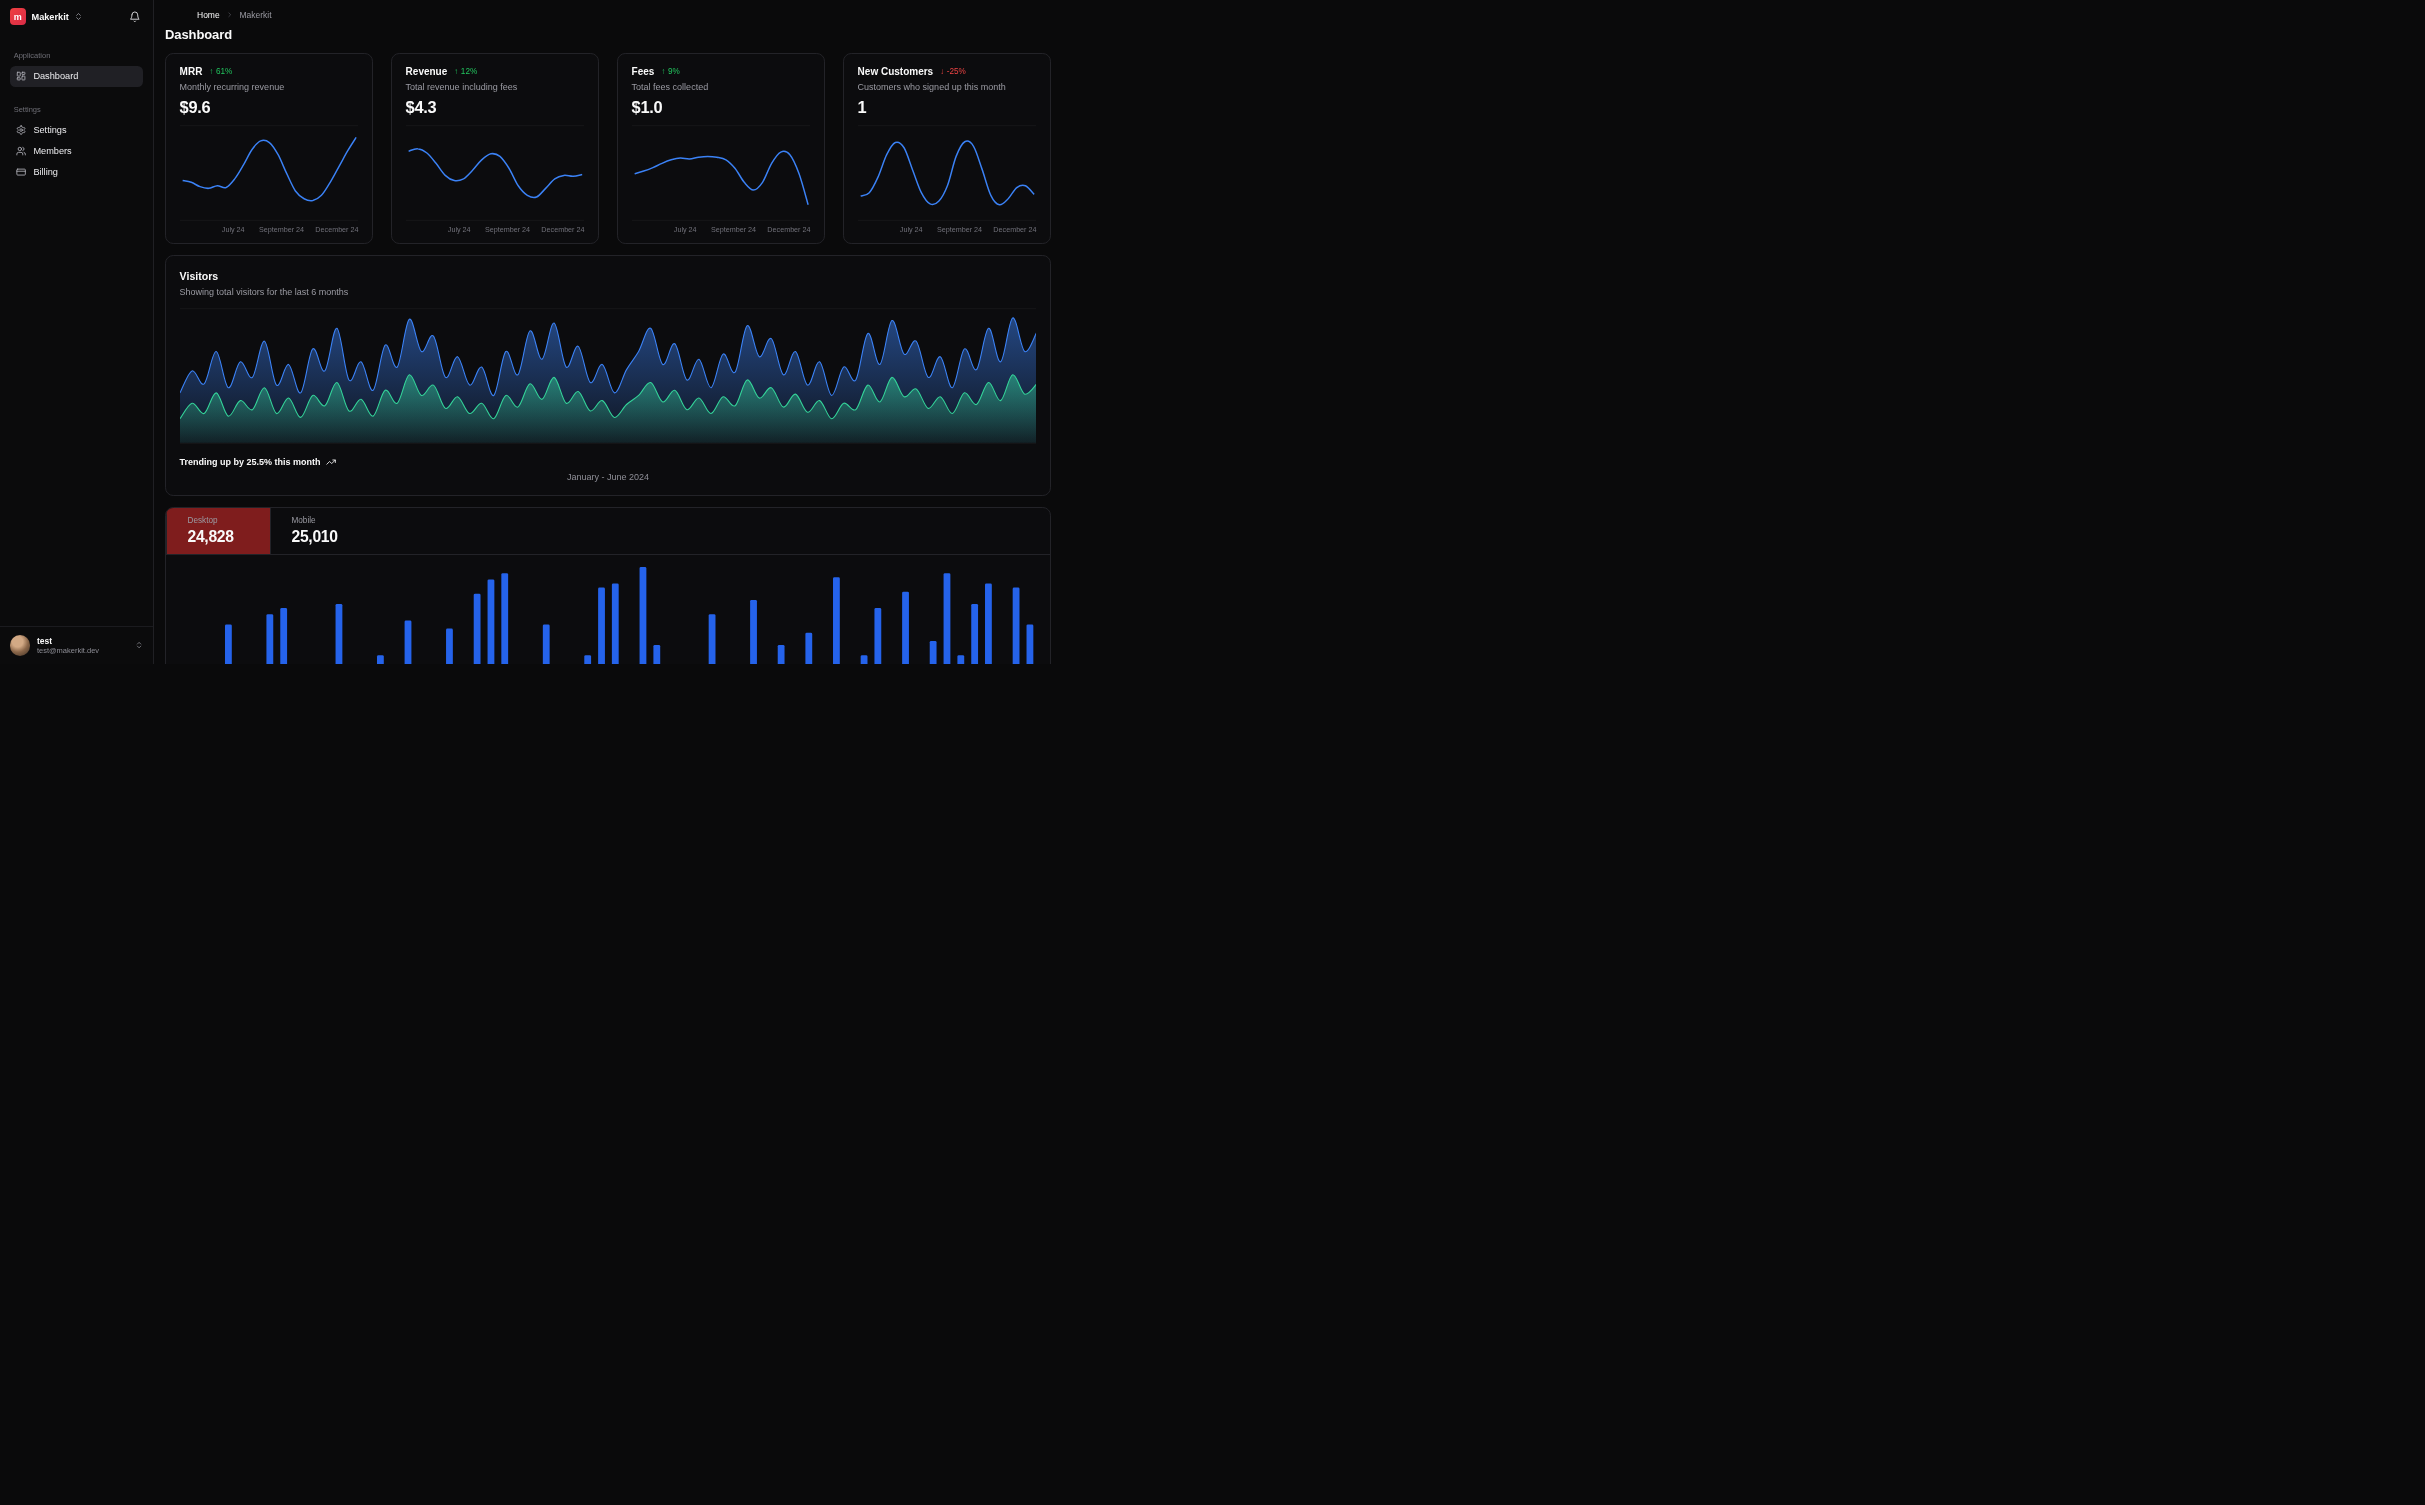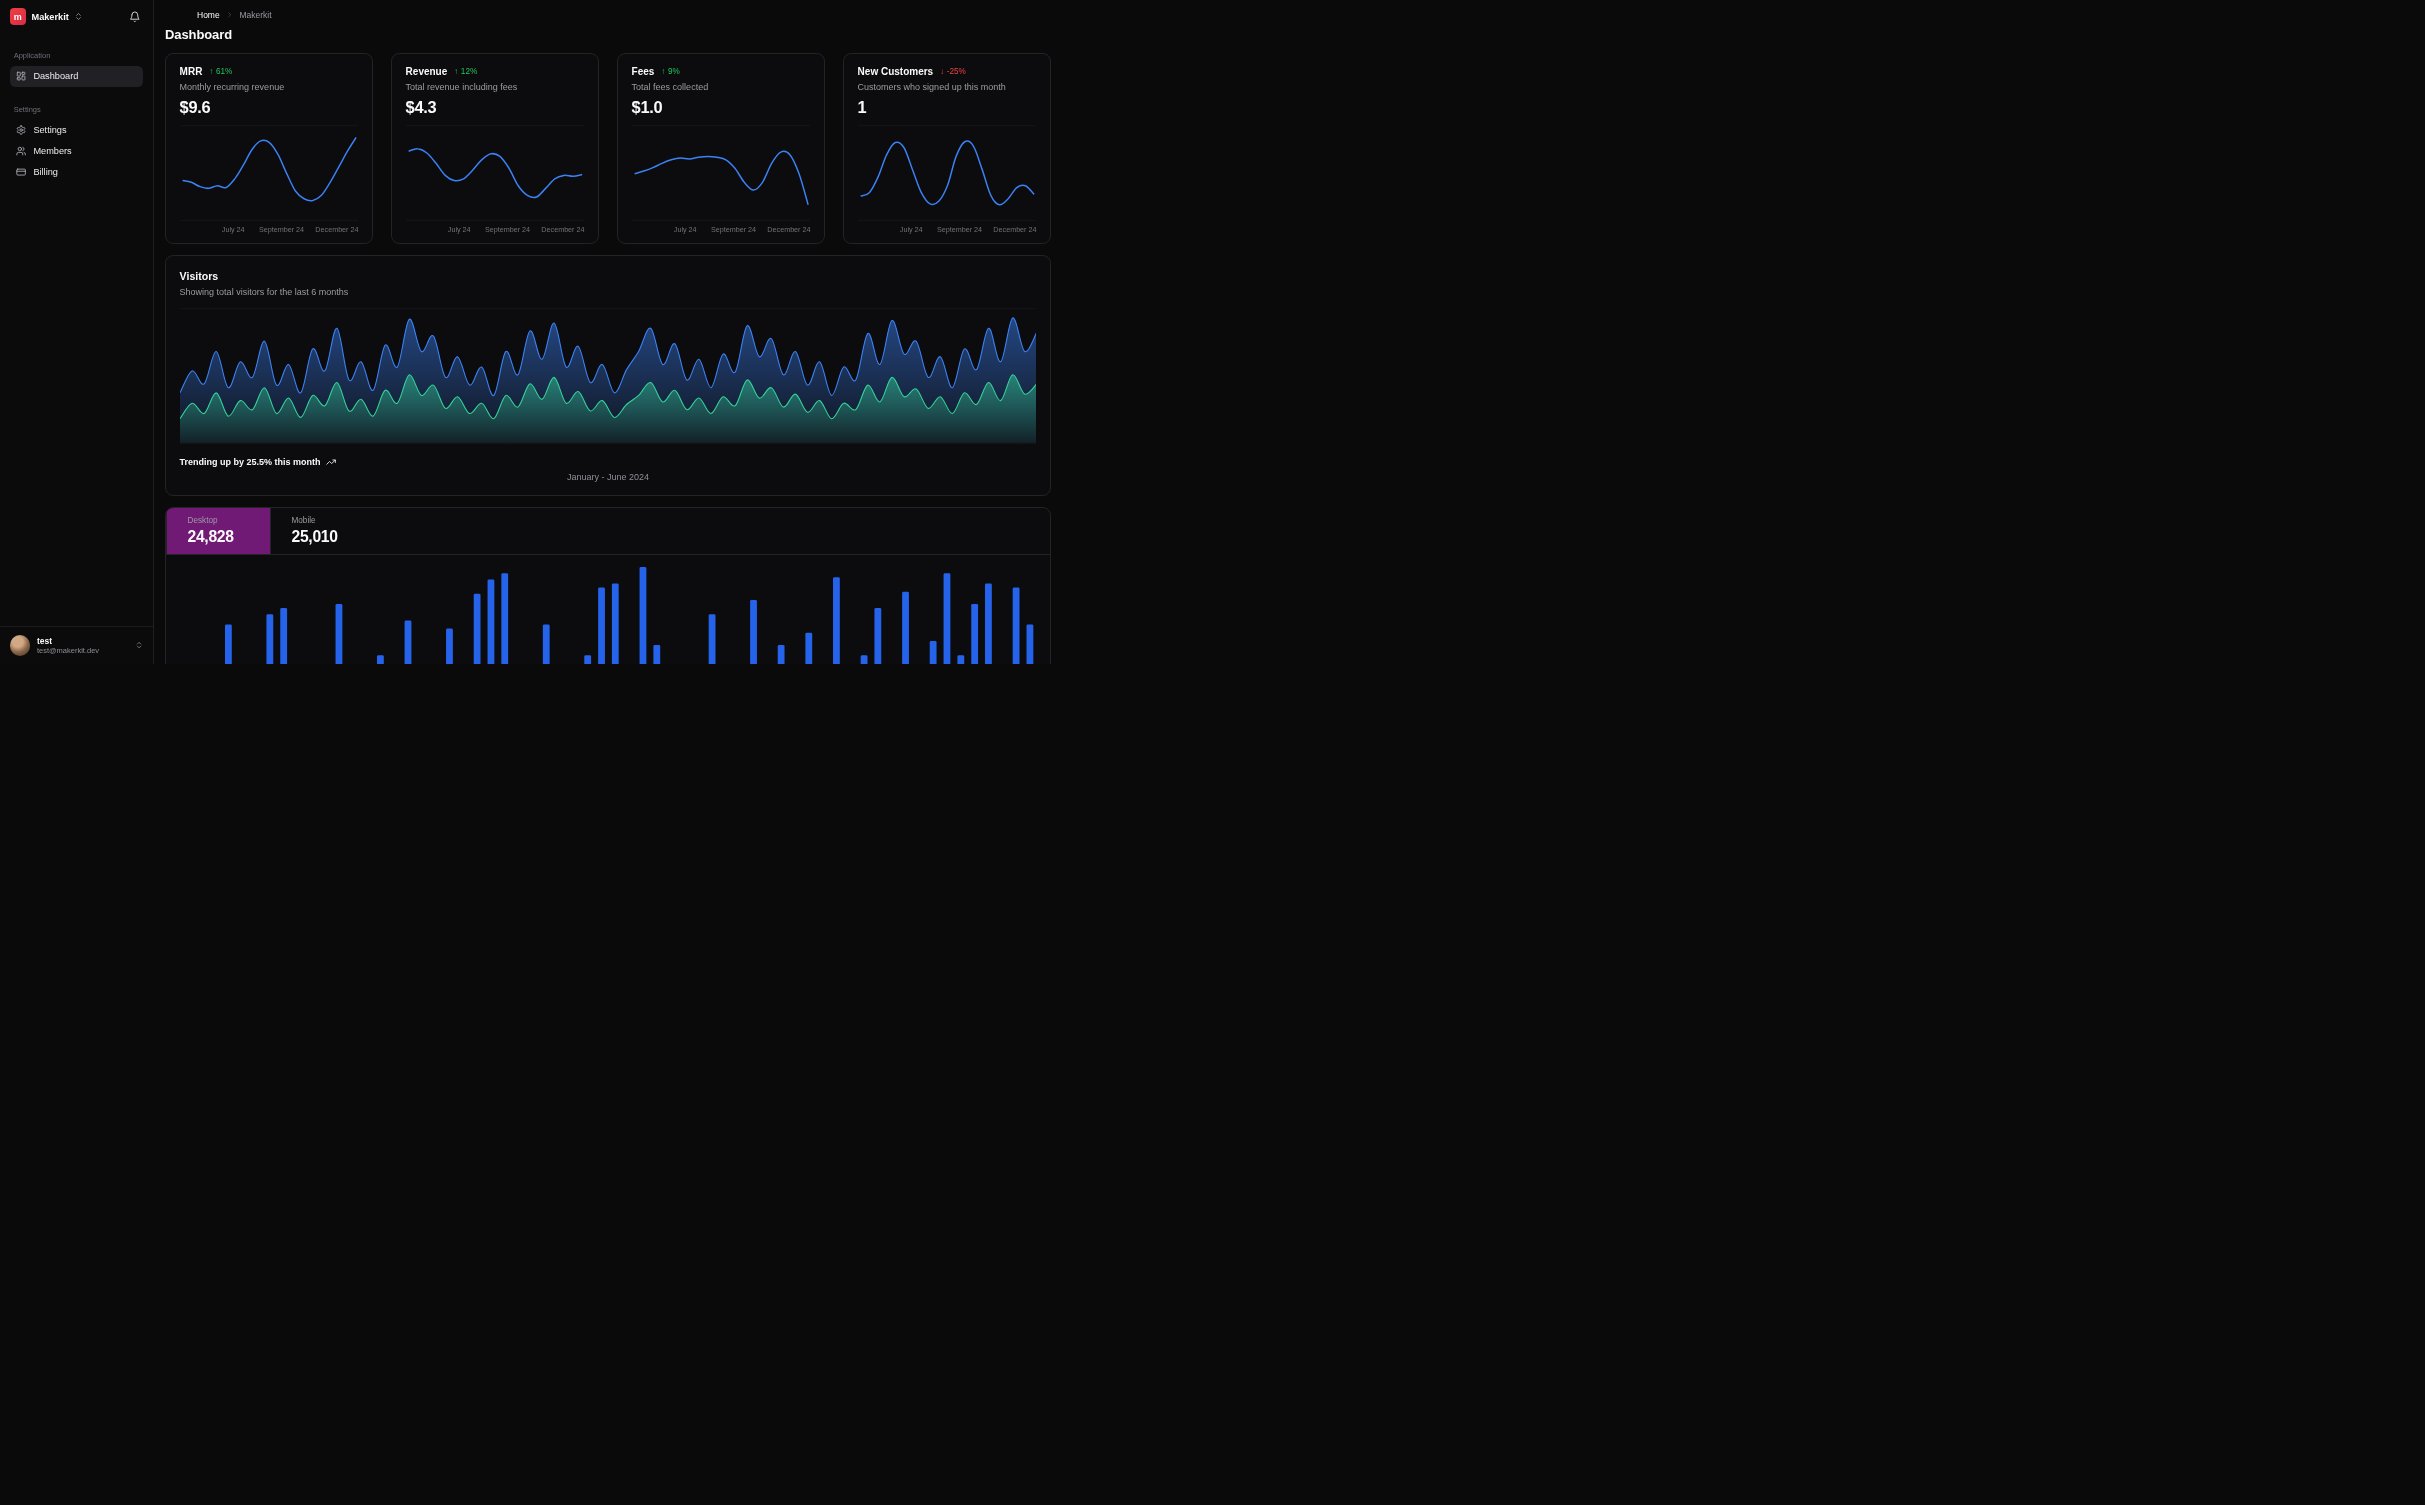--- a/index.html
+++ b/index.html
@@ -83,21 +83,21 @@
 
   .pv-card { margin-top:11px; padding:0; overflow:hidden; }
   .pv-head { display:flex; border-bottom:0.7px solid #232328; }
   .pv-head-left { flex:1; padding:12.3px 13.6px; }
   .pv-toggle {
     width:104px; border-left:0.7px solid #232328; background:transparent;
     padding:8.2px 6.8px 8.2px 20.5px; display:flex; flex-direction:column;
     justify-content:center; gap:3.4px; cursor:pointer; border-top:none; border-bottom:none; border-right:none;
     color:inherit; text-align:left; font-family:inherit;
   }
-  .pv-toggle.selected { background:#701a75; }
+  .pv-toggle.selected { background:#7f1d1d; }
   .t-label { font-size:8.2px; color:#9b9ba3; }
   .t-value { font-size:15.7px; font-weight:700; letter-spacing:-0.3px; color:#fafafa; }
   .pv-chart { height:205px; margin:8.2px 13.6px 0; }
 </style>
 </head>
 <body>
 
 <div class="app">
 
   <aside class="sidebar">

